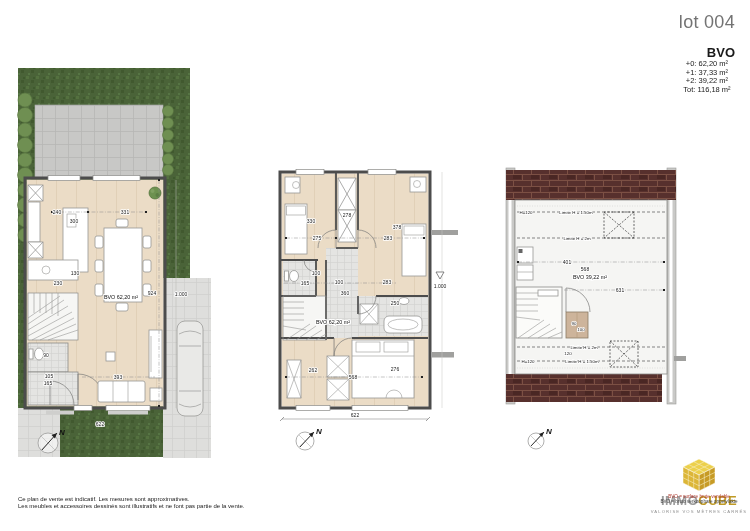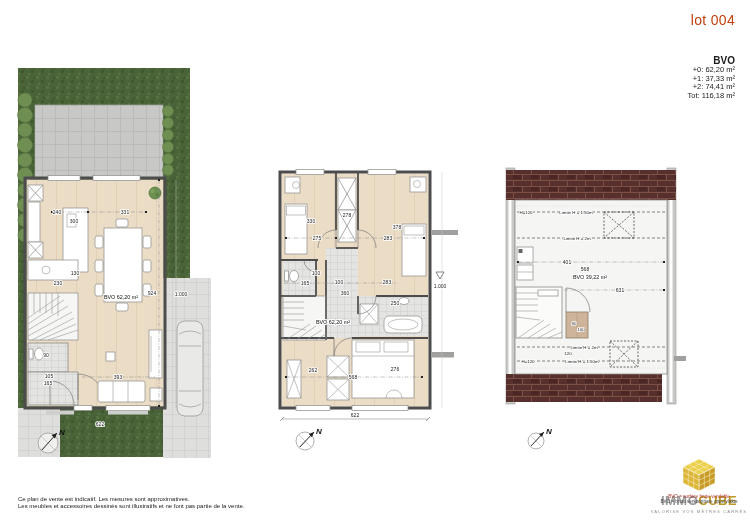--- a/index.html
+++ b/index.html
@@ -1,23 +1,23 @@
 <!DOCTYPE html>
 <html><head>
 <meta charset="utf-8">
 <style>
   html,body{margin:0;padding:0;background:#ffffff;}
   .sheet{position:relative;width:750px;height:531px;background:#fff;overflow:hidden;
          font-family:"Liberation Sans",sans-serif;color:#1a1a1a;}
   .plan{position:absolute;}
   
   .header{position:absolute;right:15px;top:12px;text-align:right;}
-  .lot{font-size:14px;letter-spacing:.3px;color:#c2410c;}
-  .bvoh{margin-top:27px;font-size:10px;font-weight:700;}
-  .bvor{font-size:7.5px;line-height:8.6px;}
+  .lot{font-size:18px;letter-spacing:.3px;color:#737373;}
+  .bvoh{margin-top:12px;font-size:13px;font-weight:700;}
+  .bvor{font-size:7.5px;line-height:8.6px;text-align:center;}
   
   .footer{position:absolute;left:18px;top:496px;font-size:6px;line-height:7.2px;color:#222;}
   
   .logo{position:absolute;right:1px;top:457px;width:100px;text-align:center;}
   .logo svg{display:block;margin:0 auto;}
   .brand{font-size:13px;font-weight:700;letter-spacing:.5px;color:#9c9c9c;line-height:13px;margin-top:1px;}
   .brand .gold{color:#bf9a26;}
   .legend{position:absolute;left:0;right:0;top:37px;line-height:5.2px;}
   .legend .l1{font-size:4.6px;color:#b03a2e;}
   .legend .l2{font-size:4.6px;color:#454545;}
@@ -80,21 +80,21 @@
         <rect width="0.8" height="14" fill="#dfcdb3"></rect>
       </pattern>
     </defs>
   </svg>
 
   <div class="header">
     <div class="lot">lot 004</div>
     <div class="bvoh">BVO</div>
     <div class="bvor">+0: 62,20 m²</div>
     <div class="bvor">+1: 37,33 m²</div>
-    <div class="bvor">+2: 74,41 m²</div>
+    <div class="bvor">+2: 39,22 m²</div>
     <div class="bvor">Tot: 116,18 m²</div>
   </div>
 
   <div class="plan" style="left:16px;top:66px;">
     <svg width="200" height="396" viewBox="0 0 200 396">
 
       <rect x="2" y="2" width="172" height="389" fill="url(#pat-grass)"></rect>
 
       <rect x="19" y="39" width="128" height="73" fill="url(#pat-terrace)" stroke="#b0b0ae" stroke-width="0.6"></rect>
 

